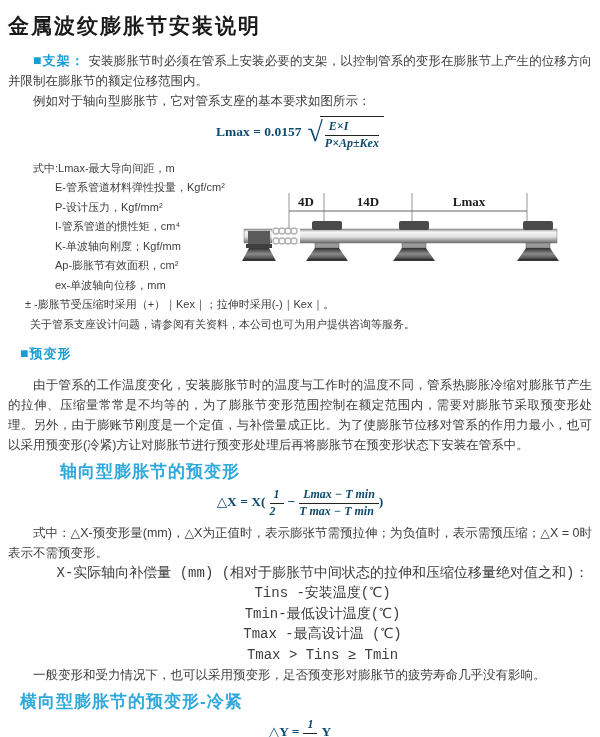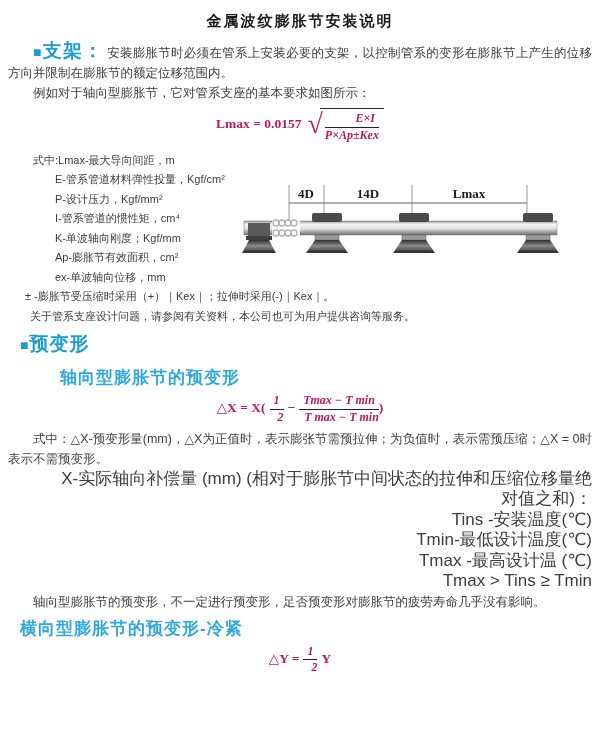--- a/index.html
+++ b/index.html
@@ -9,37 +9,37 @@
     --title:#1a1a1a;
   }
   html,body{margin:0;padding:0;}
   body{
     width:600px;height:737px;overflow:hidden;background:#ffffff;
     font-family:"Liberation Sans","DejaVu Sans",sans-serif;
     color:var(--text);
   }
   .content{padding:12px 8px 0;}
   .title{
-    font-size:15px;font-weight:bold;text-align:center;color:var(--title);
+    font-size:21px;font-weight:bold;color:var(--title);
     letter-spacing:2px;margin:0 0 10px;
   }
   .para{
     font-size:12.5px;line-height:20px;text-align:justify;margin:0;color:var(--text);
   }
   .indent{text-indent:2em;}
   .sec-marker{color:var(--accent);font-size:14px;margin-right:1px;}
-  .sec-title{color:var(--accent);font-size:19px;font-weight:bold;line-height:1;letter-spacing:1px;}
+  .sec-title{color:var(--accent);font-size:13px;font-weight:bold;line-height:1;letter-spacing:1px;}
   .sec-line{margin:8px 0 10px;padding-left:12px;line-height:22px;}
   
   .formula{
     text-align:center;font-family:"Liberation Serif","DejaVu Serif",serif;
-    font-weight:bold;font-size:13.5px;color:#be185d;margin:5px 0 4px;
+    font-weight:bold;font-size:13.5px;color:#0c4a6e;margin:5px 0 4px;
   }
   .frac{
-    display:inline-block;vertical-align:middle;text-align:right;
+    display:inline-block;vertical-align:middle;text-align:left;
     line-height:1.15;font-size:12px;font-style:italic;
   }
   .frac .num{display:block;border-bottom:1px solid #222;padding:0 4px 1px;}
   .frac .den{display:block;padding-top:1px;}
   .sqrt{display:inline-flex;align-items:flex-start;vertical-align:middle;margin-left:6px;}
   .rad{font-size:28px;font-weight:400;line-height:1;margin-right:-3px;transform:translateY(2px);}
   .radicand{border-top:1.4px solid #222;padding:3px 5px 0;}
   .fgap{display:inline-block;width:4px;}
   
   .defs-wrap{position:relative;margin-top:8px;}
@@ -48,21 +48,21 @@
   .def-pm{padding-left:17px;}
   .def-consult{padding-left:0;text-indent:2em;}
   .diagram{position:absolute;top:22px;right:0;width:350px;height:110px;}
   
   .subhead{
     color:var(--accent-light);font-size:17px;font-weight:bold;
     letter-spacing:1px;line-height:22px;margin:6px 0 2px;
   }
   .subhead-axial{padding-left:52px;}
   .subhead-lateral{padding-left:12px;}
-  .item-line{font-size:17px;line-height:20.5px;padding-left:45px;text-align:right;}
+  .item-line{font-size:14px;line-height:20.5px;padding-left:45px;text-align:center;font-family:Liberation Mono, monospace;}
 </style>
 </head>
 <body>
 
 <div class="content">
 
   <h1 class="title">金属波纹膨胀节安装说明</h1>
 
   <p class="para indent"><span><span class="sec-marker">■</span><span class="sec-title">支架：</span></span> <span>安装膨胀节时必须在管系上安装必要的支架，以控制管系的变形在膨胀节上产生的位移方向并限制在膨胀节的额定位移范围内。</span></p>
 
@@ -153,36 +153,37 @@
         <rect x="70" y="40" width="30" height="9" rx="2" fill="#4a4a4a"></rect>
         <rect x="73" y="62" width="24" height="5" fill="#9b9b9b" stroke="#555" stroke-width="0.5"></rect>
         <polygon points="64,80 106,80 97,67 73,67" fill="url(#footG)"></polygon>
         <line x1="66" y1="78.5" x2="104" y2="78.5" stroke="#2e2e2e" stroke-width="1.4"></line>
       </g>
     </svg>
   </div>
 
   <p class="para sec-line"><span class="sec-marker">■</span><span class="sec-title">预变形</span></p>
 
+  <p class="para indent">由于管系的工作温度变化，安装膨胀节时的温度与工作时的温度不同，管系热膨胀冷缩对膨胀节产生的拉伸、压缩量常常是不均等的，为了膨胀节变形范围控制在额定范围内，需要对膨胀节采取预变形处理。另外，由于膨账节刚度是一个定值，与补偿量成正比。为了使膨胀节位移对管系的作用力最小，也可以采用预变形(冷紧)方让对膨胀节进行预变形处理后再将膨胀节在预变形状态下安装在管系中。</p>
 
   <div class="subhead subhead-axial">轴向型膨胀节的预变形</div>
 
   <div class="formula">
-    <span>△X = X(</span><span class="fgap"></span><span class="frac"><span class="num">1</span><span class="den">2</span></span><span class="fgap"></span><span>−</span><span class="fgap"></span><span class="frac"><span class="num">Tmax − T min</span><span class="den">T max − T min</span></span><span>)</span>
+    <span>△X = X(</span><span class="fgap"></span><span class="frac"><span class="num">1</span><span class="den">2</span></span><span class="fgap"></span><span>−</span><span class="fgap"></span><span class="frac"><span class="num">Lmax − T min</span><span class="den">T max − T min</span></span><span>)</span>
   </div>
 
   <p class="para indent">式中：△X-预变形量(mm)，△X为正值时，表示膨张节需预拉伸；为负值时，表示需预压缩；△X = 0时表示不需预变形。</p>
 
   <div class="item-line" style="padding-left:45px">X-实际轴向补偿量 (mm) (相对于膨胀节中间状态的拉伸和压缩位移量绝对值之和)：</div>
   <div class="item-line">Tins -安装温度(℃)</div>
   <div class="item-line">Tmin-最低设计温度(℃)</div>
   <div class="item-line">Tmax -最高设计温 (℃)</div>
   <div class="item-line">Tmax &gt; Tins ≥ Tmin</div>
 
-  <p class="para indent">轴向型膨胀节的预变形，不一定进行预变形，足否预变形对膨胀节的疲劳寿命几乎没有影响。</p>
+  <p class="para indent">一般变形和受力情况下，也可以采用预变形，足否预变形对膨胀节的疲劳寿命几乎没有影响。</p>
 
   <div class="subhead subhead-lateral">横向型膨胀节的预变形-冷紧</div>
 
   <div class="formula">
     <span>△Y =</span><span class="fgap"></span><span class="frac"><span class="num">1</span><span class="den">2</span></span><span class="fgap"></span><span>Y</span>
   </div>
 
 </div>
 
 </body></html>

